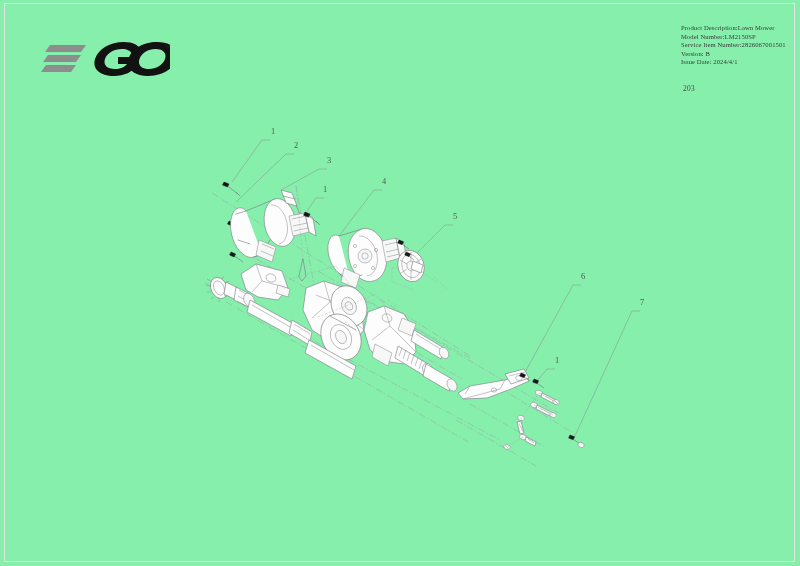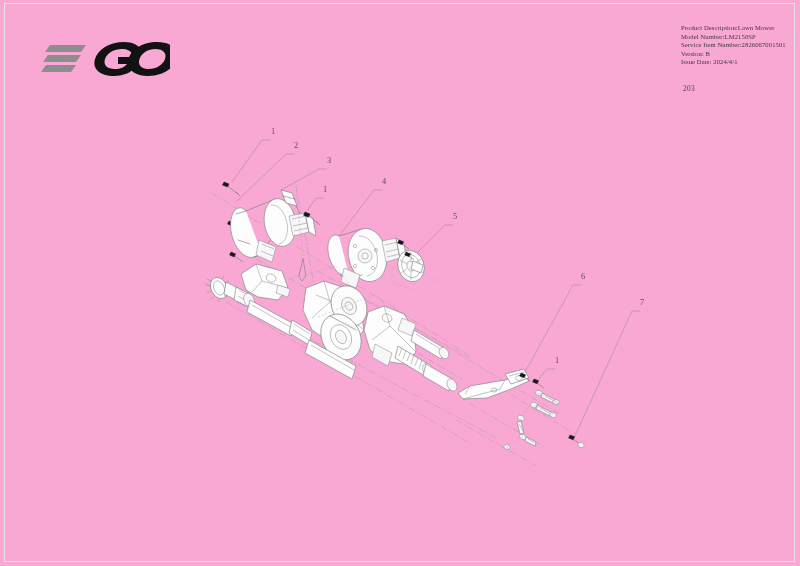--- a/index.html
+++ b/index.html
@@ -3,21 +3,21 @@
 <meta charset="utf-8">
 <style>
   html,body{margin:0;padding:0;background:#ffffff;}
   body{
     width:800px;height:566px;overflow:hidden;position:relative;
     font-family:"Liberation Serif", serif;
     color:#2b2b2b;
   }
   .page{
     position:absolute;left:0;top:0;width:800px;height:566px;
-    background:#f9a8d4;
+    background:#86efac;
   }
   .page-border{
     position:absolute;left:4px;top:3px;width:791px;height:559px;
     border:1px solid #e3e3e3;box-sizing:border-box;pointer-events:none;
   }
 
   
   .logo{position:absolute;left:40px;top:40px;width:130px;height:38px;}
   .logo svg{display:block;}
 

